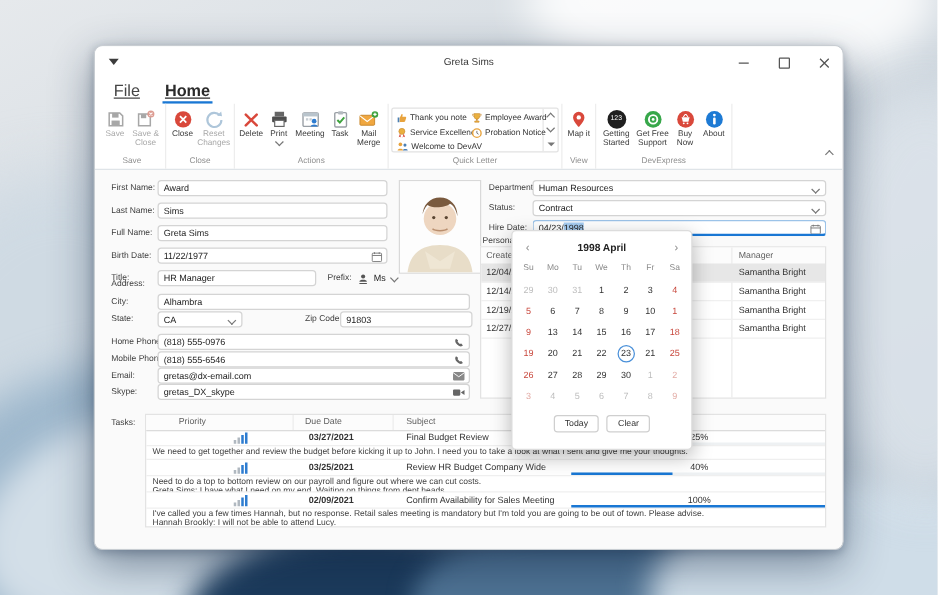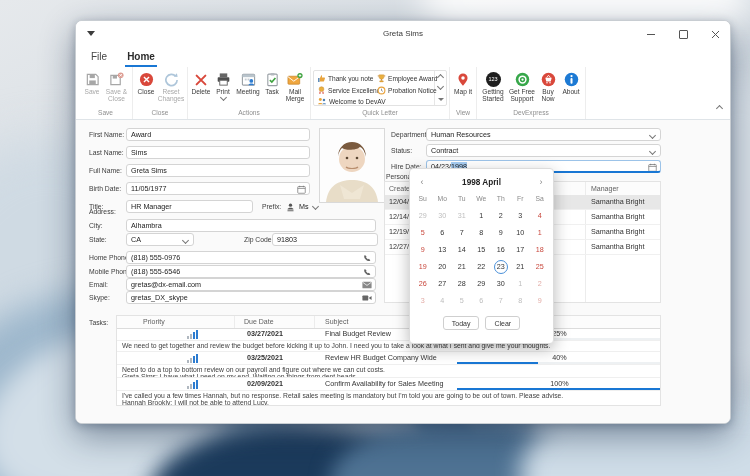--- a/index.html
+++ b/index.html
@@ -12,35 +12,35 @@
   .s3b{left:-20px;top:330px;width:260px;height:170px;background:rgba(255,255,255,.55);filter:blur(12px);transform:rotate(-18deg);}
   .s4{left:150px;top:425px;width:290px;height:140px;background:#1c3b5c;filter:blur(11px);}
   .s5{left:330px;top:418px;width:270px;height:130px;background:#4f7394;filter:blur(10px);}
   .s6{left:520px;top:385px;width:330px;height:180px;background:#cfdde8;filter:blur(12px);}
   .s7{left:655px;top:70px;width:170px;height:330px;background:#dde4eb;filter:blur(20px);opacity:.85;}
   .blade{position:absolute;filter:blur(5px);opacity:.95;border-radius:10px;}
   .b1{left:430px;top:360px;width:46px;height:170px;background:#7d9cb8;transform:rotate(-28deg);}
   .b2{left:480px;top:355px;width:46px;height:175px;background:#b4c9da;transform:rotate(-8deg);}
   .b3{left:530px;top:360px;width:44px;height:170px;background:#e4edf3;transform:rotate(12deg);}
 
-  .window{position:absolute;left:75px;top:20px;width:656px;height:404px;background:#fff;border-radius:7px;box-shadow:0 12px 34px rgba(15,35,65,.45),0 2px 8px rgba(15,35,65,.25);overflow:hidden;border:1px solid #c8cdd2;box-sizing:border-box;}
+  .window{position:absolute;left:75px;top:36px;width:600px;height:404px;background:#fff;border-radius:7px;box-shadow:0 12px 34px rgba(15,35,65,.45),0 2px 8px rgba(15,35,65,.25);overflow:hidden;border:1px solid #c8cdd2;box-sizing:border-box;}
 
   
   .titlebar{position:absolute;top:0;left:0;right:0;height:26px;background:#fff;}
   .appicon{position:absolute;left:11px;top:10px;width:0;height:0;border-left:4px solid transparent;border-right:4px solid transparent;border-top:5px solid #3c3c3c;}
   .wtitle{position:absolute;left:0;right:0;top:0;height:26px;line-height:26px;text-align:center;font-size:8px;color:#3a3a3a;}
   .wctrls{position:absolute;right:8px;top:0;height:26px;display:flex;align-items:center;gap:18px;}
   .wc{width:14px;height:14px;display:flex;align-items:center;justify-content:center;}
   .wc-min i{display:block;width:8px;height:1px;background:#555;}
   .wc-max i{display:block;width:7px;height:7px;border:1px solid #555;border-radius:1px;}
   .wc-close svg{display:block;}
 
   
   .tabs{position:absolute;top:26px;left:0;right:0;height:20px;display:flex;gap:16px;padding-left:13px;background:#fff;}
-  .tab{height:100%;display:flex;align-items:center;font-size:10px;color:#454545;border-bottom:2px solid transparent;padding:0 2px;box-sizing:border-box;}
+  .tab{height:100%;display:flex;align-items:center;font-size:13px;color:#454545;border-bottom:2px solid transparent;padding:0 2px;box-sizing:border-box;text-decoration:underline;}
   .tab.active{font-weight:bold;color:#2b2b2b;border-bottom-color:#1977d4;}
 
   
   .ribbon{position:absolute;top:46px;left:0;right:0;height:53px;background:#fff;border-bottom:1px solid #dfe4e8;display:flex;align-items:stretch;padding-left:3px;box-sizing:border-box;}
   .rgroup{display:flex;flex-direction:column;border-right:1px solid #ededed;padding:2px 2px 0 2px;}
   .rbtns{flex:1;display:flex;align-items:stretch;}
   .rbtn{display:flex;flex-direction:column;align-items:center;padding-top:2px;border-radius:3px;}
   .ric{height:17px;display:flex;align-items:center;justify-content:center;}
   .rlabel{font-size:6.6px;line-height:7.4px;text-align:center;color:#3b3b3b;}
   .rbtn.disabled .rlabel{color:#a8a8a8;}
@@ -387,21 +387,21 @@
 
       <span class="flabel" style="left:13px;top:8px">First Name:</span>
       <span class="flabel" style="left:13px;top:26px">Last Name:</span>
       <span class="flabel" style="left:13px;top:44px">Full Name:</span>
       <span class="flabel" style="left:13px;top:62px">Birth Date:</span>
       <span class="flabel" style="left:13px;top:80px">Title:</span>
 
       <div class="field" style="left:50px;top:8px;width:184px"><span>Award</span></div>
       <div class="field" style="left:50px;top:26px;width:184px"><span>Sims</span></div>
       <div class="field" style="left:50px;top:44px;width:184px"><span>Greta Sims</span></div>
-      <div class="field" style="left:50px;top:62px;width:184px"><span>11/05/1977</span>
+      <div class="field" style="left:50px;top:62px;width:184px"><span>11/22/1977</span>
         <span class="ficon">
           <svg width="9" height="9" viewBox="0 0 12 12">
               <rect x="1" y="2" width="10" height="9" rx="1" fill="none" stroke="#777" stroke-width="1"></rect>
               <path d="M1 4.5h10" stroke="#777" stroke-width="1"></path>
               <path d="M3.5 1v2M8.5 1v2" stroke="#777" stroke-width="1"></path>
             </svg>
         </span>
       </div>
       <div class="field" style="left:50px;top:80px;width:127px"><span>HR Manager</span></div>
 

